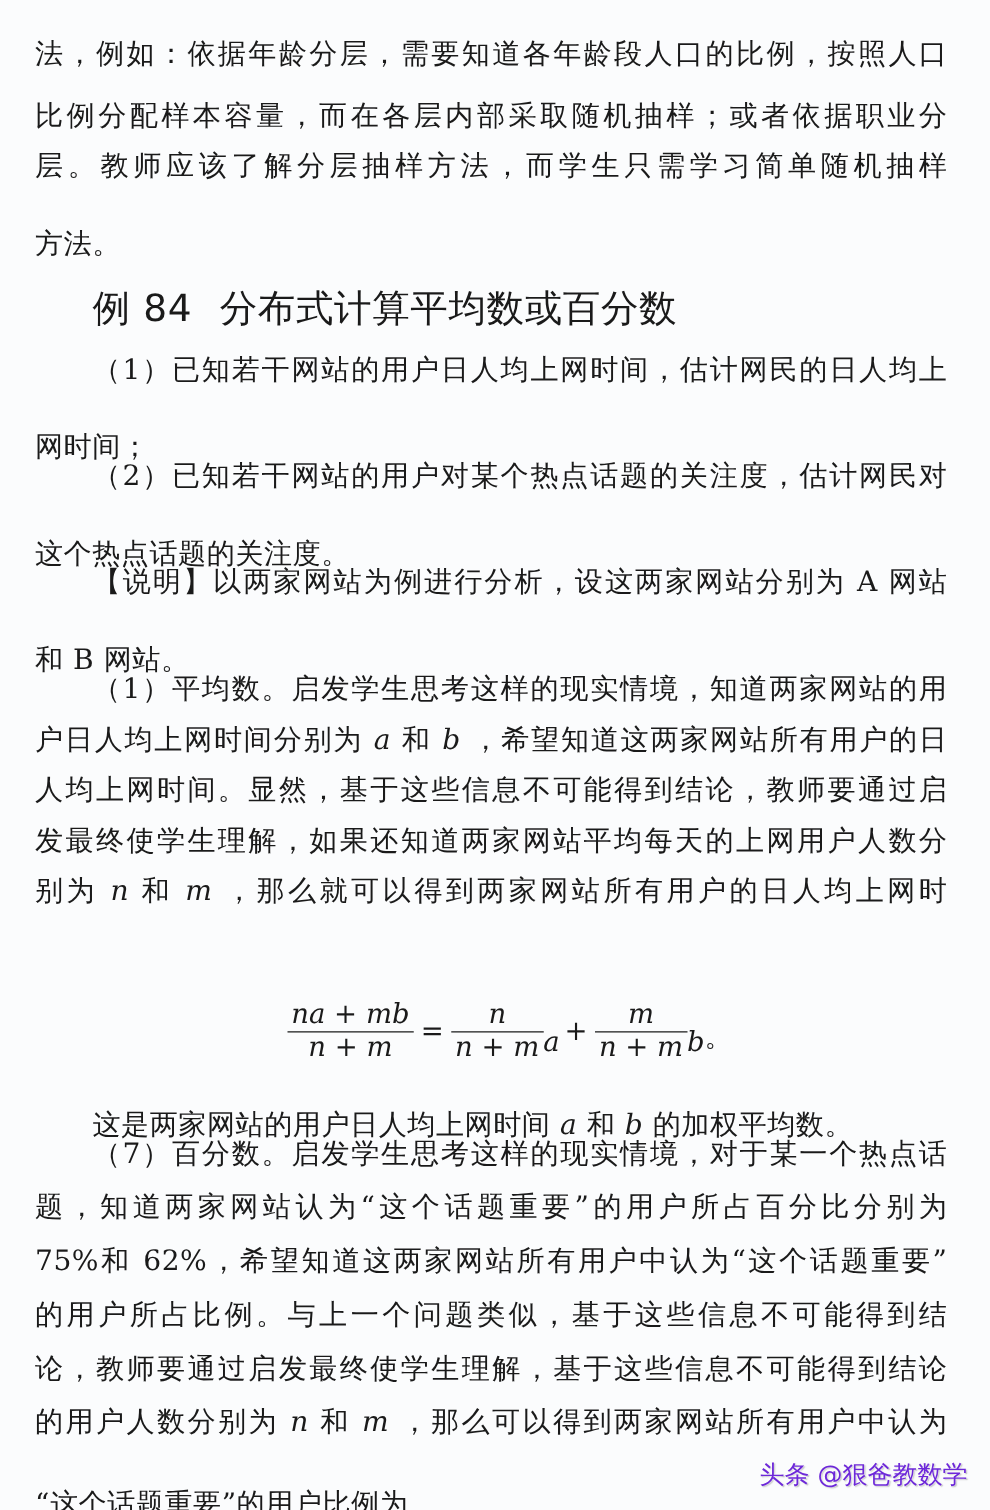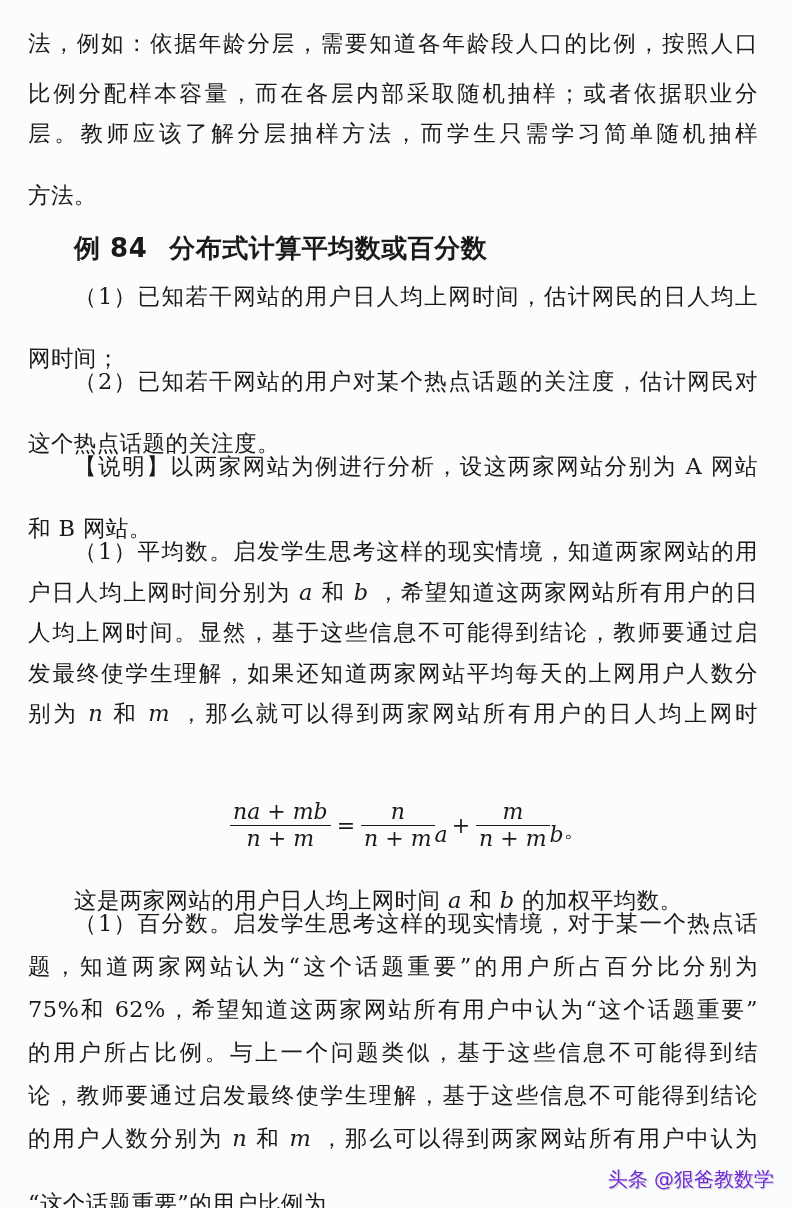--- a/index.html
+++ b/index.html
@@ -14,21 +14,21 @@
   .line {
     position: absolute; left: 28px; width: 730px;
     font-size: 22.5px; line-height: 30px; height: 30px;
     white-space: nowrap; letter-spacing: 0.4px;
     text-align: justify; text-align-last: justify;
   }
   .line.last { text-align: left; text-align-last: left; margin-top: 22px; }
   .line.indent { left: 74px; width: 684px; }
   .heading {
     position: absolute; left: 74px; top: 233px;
-    font-size: 26px; font-weight: bold; line-height: 30px;
+    font-size: 30px; font-weight: normal; line-height: 30px;
     font-family: "DejaVu Sans", "Liberation Sans", sans-serif;
     letter-spacing: 0.5px;
   }
   .heading .num { margin-right: 22px; }
   i.v { font-family: "DejaVu Serif", "Liberation Serif", serif; font-style: italic; }
   .formula {
     position: absolute; left: 228px; top: 795px; height: 60px;
     display: flex; align-items: center;
     font-family: "DejaVu Serif", "Liberation Serif", serif; font-style: italic;
     font-size: 22px; color: #1a1a1a;
@@ -91,21 +91,21 @@
       <span class="num">m</span>
       <span class="bar"></span>
       <span class="den">n + m</span>
     </span>
     <span class="tailvar">b</span>
     <span style="font-style:normal;margin-top:10px"> 。</span>
   </div>
 
   <div class="line last indent" style="top:863px"><span>这是两家网站的用户日人均上网时间 </span><i class="v">a</i><span> 和 </span><i class="v">b</i><span> 的加权平均数。</span></div>
 
-  <div class="line indent" style="top:908px">（1）百分数。启发学生思考这样的现实情境，对于某一个热点话</div>
+  <div class="line indent" style="top:908px">（7）百分数。启发学生思考这样的现实情境，对于某一个热点话</div>
   <div class="line" style="top:951px">题，知道两家网站认为“这个话题重要”的用户所占百分比分别为</div>
   <div class="line" style="top:994px">75%和 62%，希望知道这两家网站所有用户中认为“这个话题重要”</div>
   <div class="line" style="top:1037px">的用户所占比例。与上一个问题类似，基于这些信息不可能得到结</div>
   <div class="line" style="top:1080px">论，教师要通过启发最终使学生理解，基于这些信息不可能得到结论</div>
   <div class="line" style="top:1123px"><span>的用户人数分别为 </span><i class="v">n</i><span> 和 </span><i class="v">m</i><span> ，那么可以得到两家网站所有用户中认为</span></div>
   <div class="line last" style="top:1166px">“这个话题重要”的用户比例为</div>
 
   <div class="watermark">头条 @狠爸教数学</div>
 </div>
 

